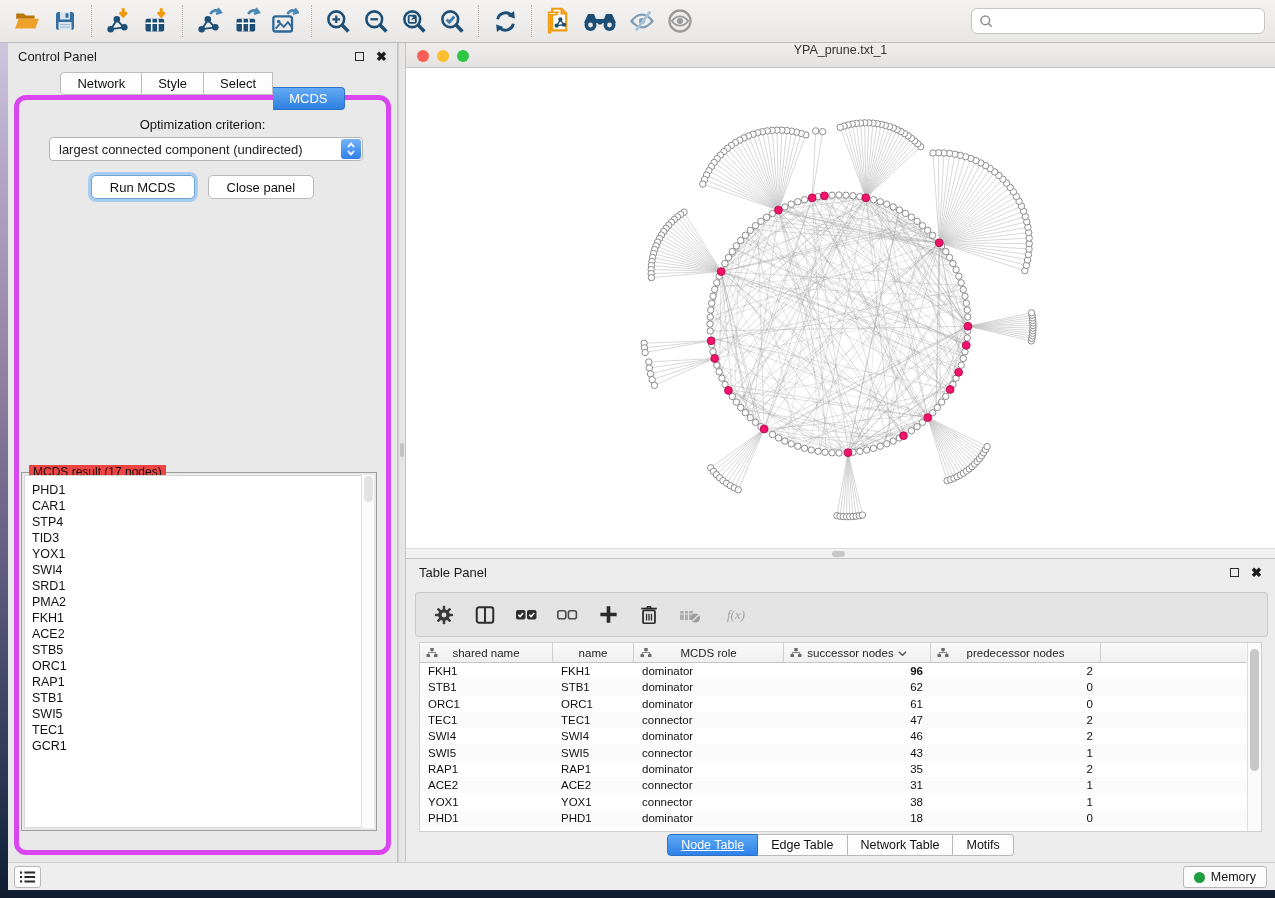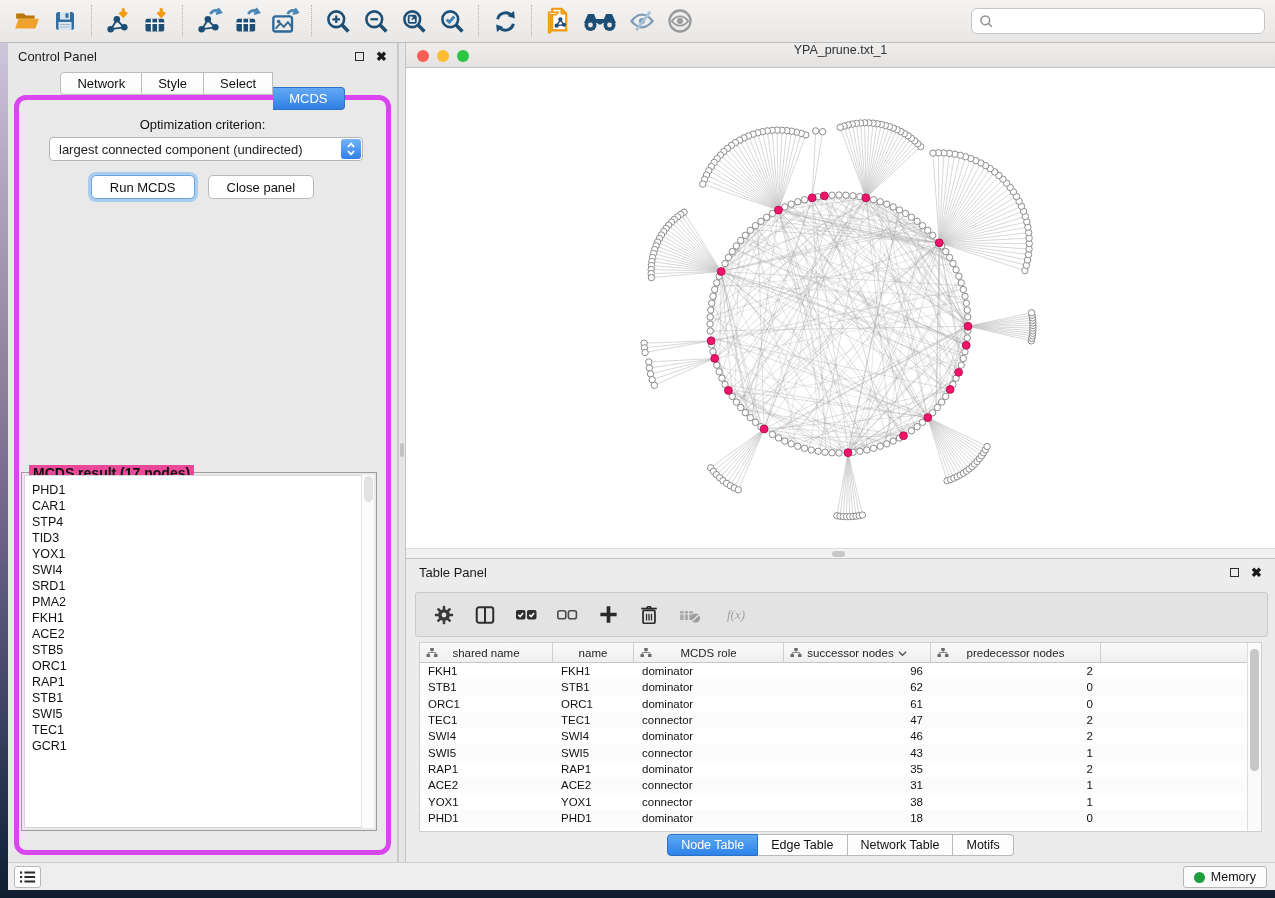--- a/index.html
+++ b/index.html
@@ -35,21 +35,21 @@
   .opt-label { position:absolute; top:17px; width:100%; text-align:center; font-size:13px; color:#111; }
   .dropdown { position:absolute; left:30px; top:37px; width:314px; height:24px; background:#fff; border:1px solid #b4b4b4;
     border-radius:4px; display:flex; align-items:center; padding-left:9px; font-size:13px; }
   .dd-stepper { position:absolute; right:1px; top:1px; width:20px; height:20px; border-radius:3px;
     background:linear-gradient(#74b3f8,#2e7fe8); display:flex; flex-direction:column; align-items:center; justify-content:center; }
   .btn-row { position:absolute; top:75px; width:100%; display:flex; justify-content:center; gap:13px; }
   .pbtn { height:24px; padding:0 18px; background:#fff; border:1px solid #b9b9b9; border-radius:5px; font-size:13px; color:#111;
     display:flex; align-items:center; }
   .pbtn.focused { box-shadow:0 0 0 3px #a9cdf1; border-color:#6ea3d6; }
   .result-group { position:absolute; left:2px; right:9px; top:372px; bottom:19px; border:1px solid #9d9d9d; }
-  .result-legend { position:absolute; left:7px; top:-8px; background:#ec4899; padding:0 4px; font-size:14px; color:#111;font-weight:bold; }
+  .result-legend { position:absolute; left:7px; top:-8px; background:#ef4444; padding:0 4px; font-size:12px; color:#111; }
   .result-list { position:absolute; inset:2px; background:#fff; border:1px solid #d7d7d7; overflow:hidden; padding:6px 0 0 7px; }
   .result-item { font-size:12.5px; line-height:16px; color:#111; }
   .result-scroll { position:absolute; top:2px; bottom:2px; right:2px; width:13px; background:#fcfcfc; border-left:1px solid #e2e2e2; }
   .result-scroll .thumb { position:absolute; top:1px; left:1.5px; width:9px; height:26px; background:#e3e3e3; border-radius:5px; }
 
   
   .v-divider { position:absolute; left:398px; top:43px; width:8px; height:819px; background:#e7e6e6; border-left:1px solid #cdcdcd; border-right:1px solid #c4c4c4; }
   .v-divider .thumb { position:absolute; top:400px; left:1px; width:4px; height:14px; background:#c2c2c2; border-radius:2px; }
 
   
@@ -79,21 +79,21 @@
   .trows { position:absolute; left:0; top:20px; right:14px; bottom:0; overflow:hidden; }
   .trow { display:flex; height:16.3px; align-items:center; }
   .trow:nth-child(even) { background:#fbfbfb; }
   .td { font-size:11.5px; color:#111; padding:0 8px; white-space:nowrap; }
   .td.num { text-align:right; }
   .tscroll { position:absolute; top:0; bottom:0; right:0; width:14px; background:#fafafa; border-left:1px solid #dedede; }
   .tscroll .thumb { position:absolute; left:2px; top:6px; width:9px; height:122px; background:#c7c7c7; border-radius:5px; }
   .tp-tabs { position:absolute; left:0; right:0; top:275px; display:flex; justify-content:center; }
   .tp-tab { height:22px; padding:0 13px; background:#fdfdfd; border:1px solid #b9b9b9; border-left:none; display:flex; align-items:center;
     font-size:12.5px; color:#111; }
-  .tp-tab:first-child { border-left:1px solid #b9b9b9; border-radius:4px 0 0 4px; }
+  .tp-tab:first-child { border-left:1px solid #b9b9b9; border-radius:4px 0 0 4px;text-decoration:underline; }
   .tp-tab:last-child { border-radius:0 4px 4px 0; }
   .tp-tab.active { background:linear-gradient(#5da9f5,#2e82e8); border-color:#2d6fc4; color:#fff; }
 
   
   .status-bar { position:absolute; left:8px; top:862px; width:1267px; height:28px; background:#eeeeee; border-top:1px solid #cdcdcd; }
   .list-btn { position:absolute; left:6px; top:3px; width:27px; height:22px; background:#fdfdfd; border:1px solid #b7b7b7; border-radius:3px;
     display:flex; align-items:center; justify-content:center; }
   .memory-btn { position:absolute; right:8px; top:3px; height:22px; padding:0 10px; background:#fcfcfc; border:1px solid #b7b7b7;
     border-radius:3px; display:flex; align-items:center; gap:6px; font-size:12.5px; color:#111; }
   .mem-dot { width:11px; height:11px; border-radius:50%; }
@@ -1136,21 +1136,21 @@
               <path d="M12 8v3M4.5 14v-3h15v3" stroke="#6a6a6a" stroke-width="1.6" fill="none"></path>
             </svg>
             <span>predecessor nodes</span>
           </div>
         </div>
       <div class="trows" id="trows">
           <div class="trow">
             <div class="td" style="width: 133px;">FKH1</div>
             <div class="td" style="width: 81px;">FKH1</div>
             <div class="td" style="width: 150px;">dominator</div>
-            <div class="td num" style="width: 147px;">96</div>
+            <div class="td num" style="width: 147px; font-weight: bold;">96</div>
             <div class="td num" style="width: 170px;">2</div>
           </div>
           <div class="trow">
             <div class="td" style="width: 133px;">STB1</div>
             <div class="td" style="width: 81px;">STB1</div>
             <div class="td" style="width: 150px;">dominator</div>
             <div class="td num" style="width: 147px;">62</div>
             <div class="td num" style="width: 170px;">0</div>
           </div>
           <div class="trow">

